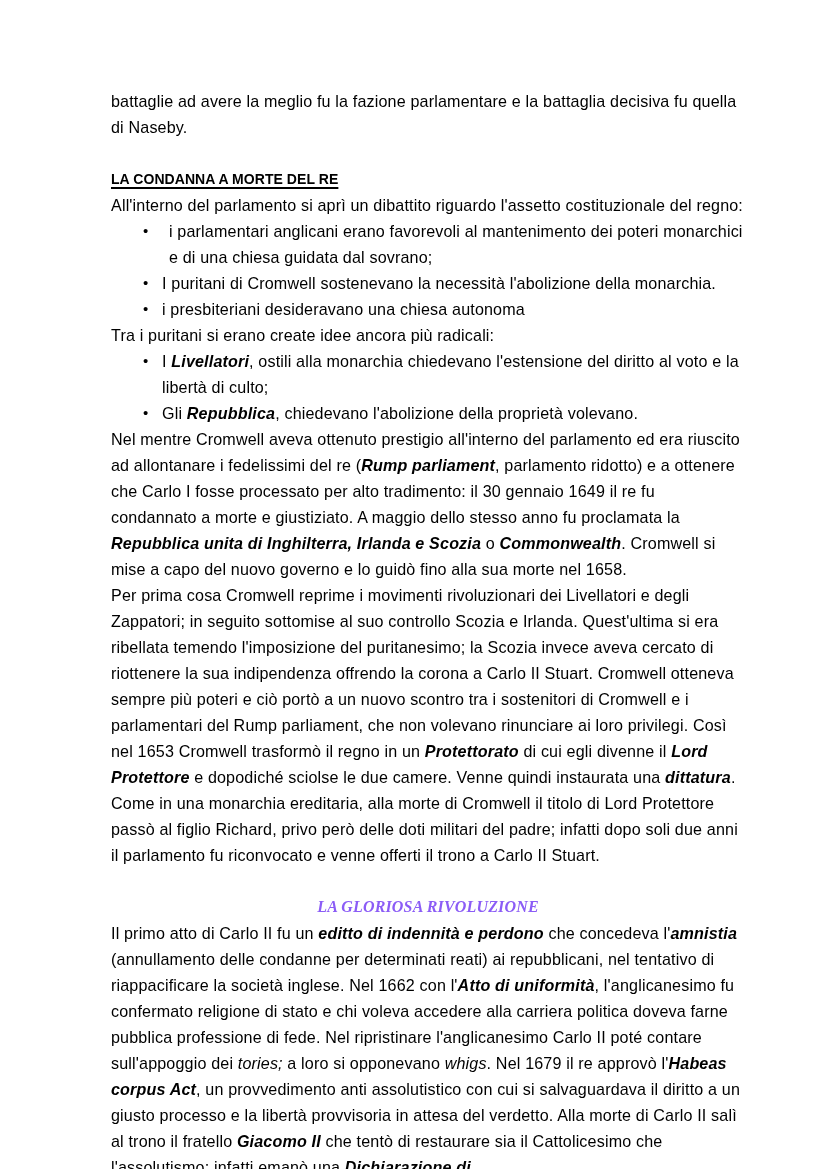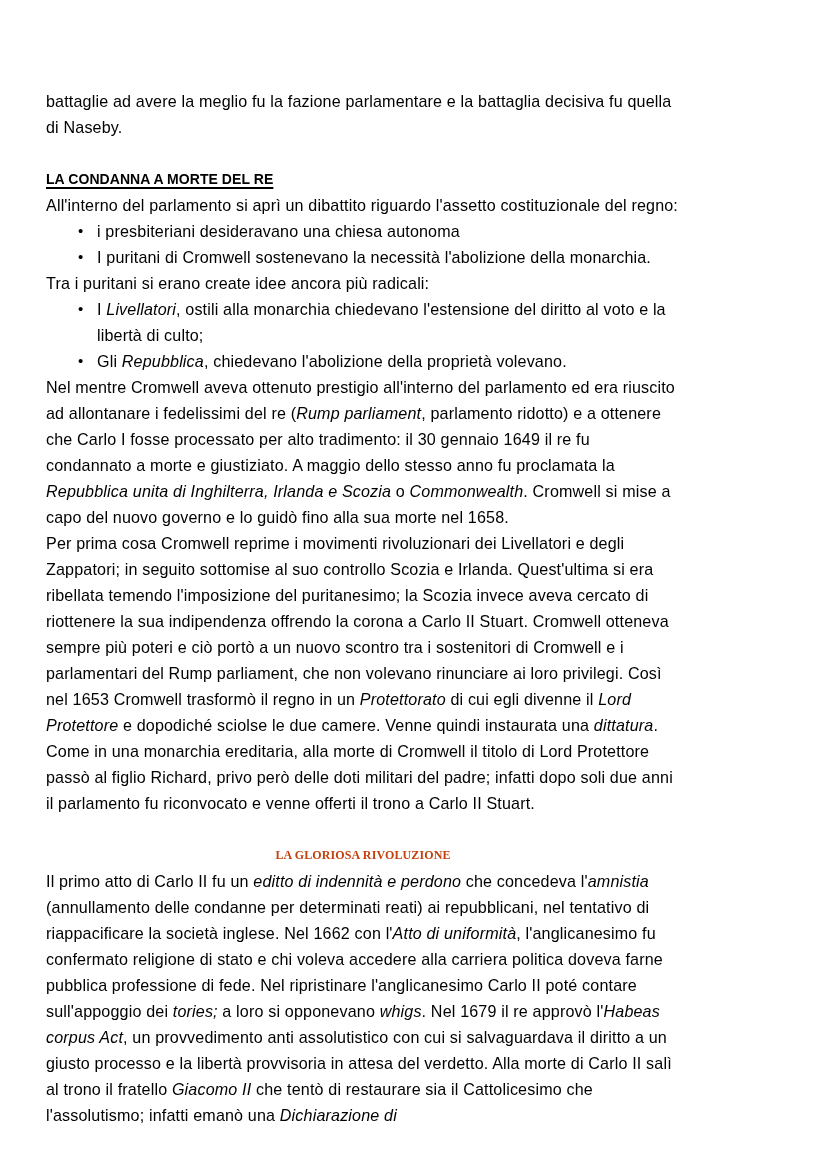--- a/index.html
+++ b/index.html
@@ -13,21 +13,21 @@
     font-family: "Liberation Sans", sans-serif;
     color: #000000;
     overflow: hidden;
   }
   #page {
     position: relative;
     width: 828px;
     height: 1169px;
     background: #ffffff;
     box-sizing: border-box;
-    padding: 88px 97px 0 46px;
+    padding: 88px 97px 0 111px;
   }
   .doc-body {
     width: 634px;
     font-size: 16.1px;
     line-height: 26px;
     color: #000000;
     letter-spacing: 0.01em;
   }
   p.para {
     margin: 0;
@@ -50,25 +50,26 @@
   h2.section-heading .ul-text {
     text-decoration: underline;
     text-underline-offset: 3px;
     text-decoration-thickness: 1.6px;
   }
   h2.red-heading {
     margin: 0;
     padding: 0;
     font-family: "Liberation Serif", serif;
     font-weight: bold;
-    font-size: 12px;
+    font-size: 16px;
     line-height: 26px;
-    color: #c2410c;
+    color: #8b5cf6;
     text-align: center;
     letter-spacing: 0.01em;
+    font-style: italic;
   }
   ul.bullets {
     margin: 0;
     padding: 0;
     list-style: none;
   }
   ul.bullets > li {
     position: relative;
     margin: 0;
     padding: 0 0 0 51px;
@@ -79,34 +80,35 @@
     position: absolute;
     left: 32px;
     top: 0;
     font-size: 15px;
     line-height: 26px;
   }
   ul.bullets > li.extra-indent {
     padding-left: 58px;
   }
   i, em { }
-  .bi { font-weight: normal; font-style: italic; }
+  .bi { font-weight: bold; font-style: italic; }
 </style>
 </head>
 <body>
 
 <div id="page">
   <div class="doc-body">
       <p class="para"><span>battaglie ad avere la meglio fu la fazione parlamentare e la battaglia decisiva fu quella di Naseby.</span></p>
       <div class="spacer"></div>
       <h2 class="section-heading"><span class="ul-text">LA CONDANNA A MORTE DEL RE </span></h2>
       <p class="para"><span>All'interno del parlamento si aprì un dibattito riguardo l'assetto costituzionale del regno:</span></p>
       <ul class="bullets">
+        <li class="extra-indent"><span>i parlamentari anglicani erano favorevoli al mantenimento dei poteri monarchici e di una chiesa guidata dal sovrano;</span></li>
+        <li class=""><span>I puritani di Cromwell sostenevano la necessità l'abolizione della monarchia.</span></li>
         <li class=""><span>i presbiteriani desideravano una chiesa autonoma</span></li>
-        <li class=""><span>I puritani di Cromwell sostenevano la necessità l'abolizione della monarchia.</span></li>
       </ul>
       <p class="para"><span>Tra i puritani si erano create idee ancora più radicali:</span></p>
       <ul class="bullets">
         <li class=""><span>I </span><span class="bi">Livellatori</span><span>, ostili alla monarchia chiedevano l'estensione del diritto al voto e la libertà di culto;</span></li>
         <li class=""><span>Gli </span><span class="bi">Repubblica</span><span>, chiedevano l'abolizione della proprietà volevano.</span></li>
       </ul>
       <p class="para"><span>Nel mentre Cromwell aveva ottenuto prestigio all'interno del parlamento ed era riuscito ad allontanare i fedelissimi del re (</span><span class="bi">Rump parliament</span><span>, parlamento ridotto) e a ottenere che Carlo I fosse processato per alto tradimento: il 30 gennaio 1649 il re fu condannato a morte e giustiziato. A maggio dello stesso anno fu proclamata la </span><span class="bi">Repubblica unita di Inghilterra, Irlanda e Scozia</span><span> o </span><span class="bi">Commonwealth</span><span>. Cromwell si mise a capo del nuovo governo e lo guidò fino alla sua morte nel 1658.</span></p>
       <p class="para"><span>Per prima cosa Cromwell reprime i movimenti rivoluzionari dei Livellatori e degli Zappatori; in seguito sottomise al suo controllo Scozia e Irlanda. Quest'ultima si era ribellata temendo l'imposizione del puritanesimo; la Scozia invece aveva cercato di riottenere la sua indipendenza offrendo la corona a Carlo II Stuart. Cromwell otteneva sempre più poteri e ciò portò a un nuovo scontro tra i sostenitori di Cromwell e i parlamentari del Rump parliament, che non volevano rinunciare ai loro privilegi. Così nel 1653 Cromwell trasformò il regno in un </span><span class="bi">Protettorato</span><span> di cui egli divenne il </span><span class="bi">Lord Protettore</span><span> e dopodiché sciolse le due camere. Venne quindi instaurata una </span><span class="bi">dittatura</span><span>. Come in una monarchia ereditaria, alla morte di Cromwell il titolo di Lord Protettore passò al figlio Richard, privo però delle doti militari del padre; infatti dopo soli due anni il parlamento fu riconvocato e venne offerti il trono a Carlo II Stuart.</span></p>
       <div class="spacer"></div>
       <h2 class="red-heading">LA GLORIOSA RIVOLUZIONE</h2>

